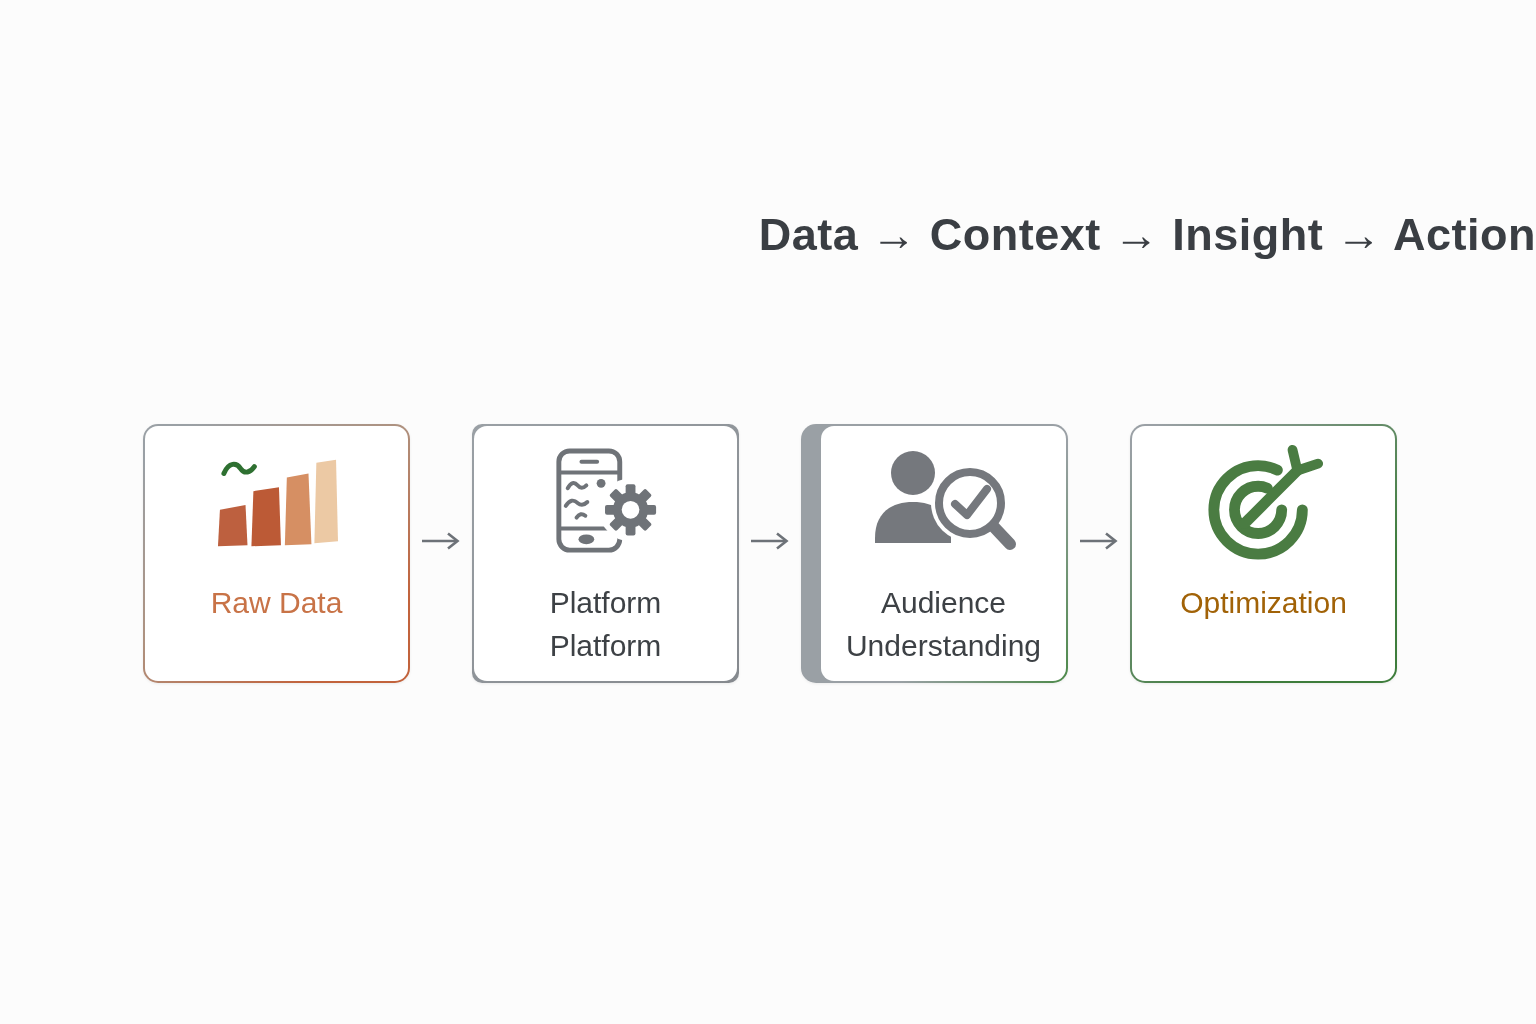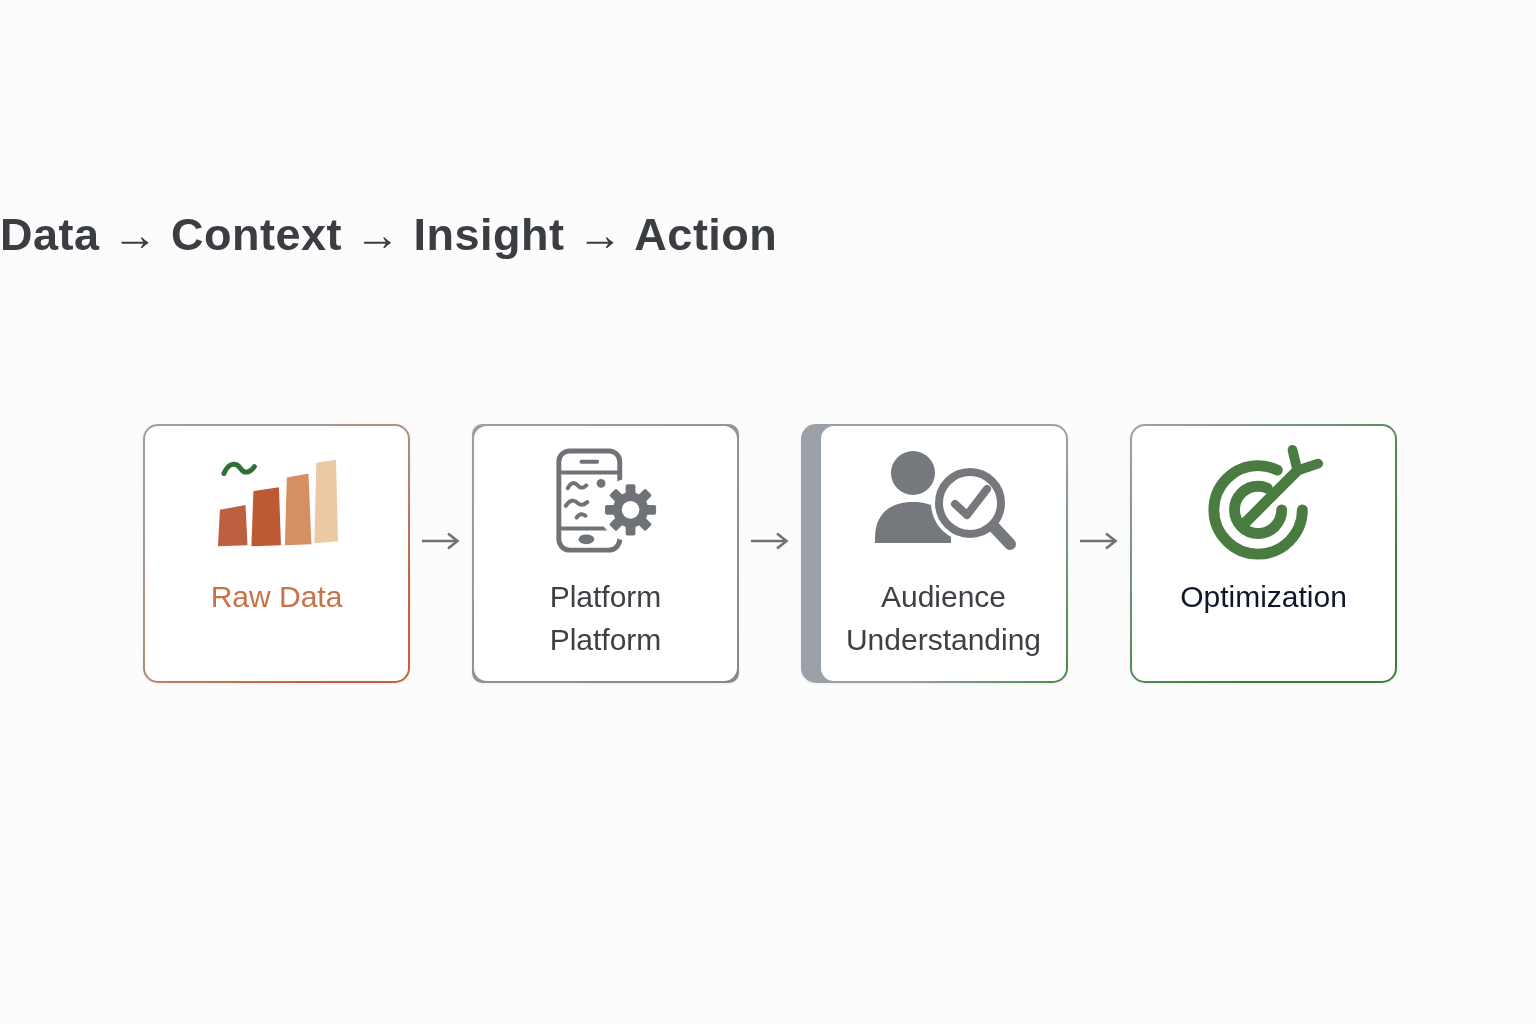--- a/index.html
+++ b/index.html
@@ -14,21 +14,21 @@
     height: 1024px;
     background: #fcfcfc;
     overflow: hidden;
   }
   .title {
     position: absolute;
     top: 205px;
     left: 0;
     width: 100%;
     margin: 0;
-    text-align: left;
+    text-align: right;
     font-size: 45px;
     line-height: 60px;
     font-weight: 700;
     color: #3a3e43;
     letter-spacing: 0.5px;
   }
   .flow-row {
     position: absolute;
     top: 424px;
     left: 143px;
@@ -58,30 +58,30 @@
   .card-audience    { background: linear-gradient(125deg, #9aa0a5 62%, #4d8a4a 100%); padding-left: 20px; }
   .card-optimization{ background: linear-gradient(140deg, #9aa0a5 5%, #3e7d3c 72%); }
   .icon-box {
     height: 115px;
     margin-top: 18px;
     display: flex;
     align-items: center;
     justify-content: center;
   }
   .card-label {
-    margin-top: 16px;
+    margin-top: 22px;
     text-align: center;
     font-size: 30px;
     line-height: 43px;
     font-weight: 400;
   }
   .card-label span { display: block; }
   .label-orange { color: #c87347; }
   .label-gray   { color: #3d4145; }
-  .label-green  { color: #0f172a; }
+  .label-green  { color: #a16207; }
   .flow-arrow {
     width: 62px;
     height: 259px;
     display: flex;
     align-items: center;
     justify-content: center;
   }
   .flow-arrow svg { position: relative; top: -13px; }
 </style>
 </head>

